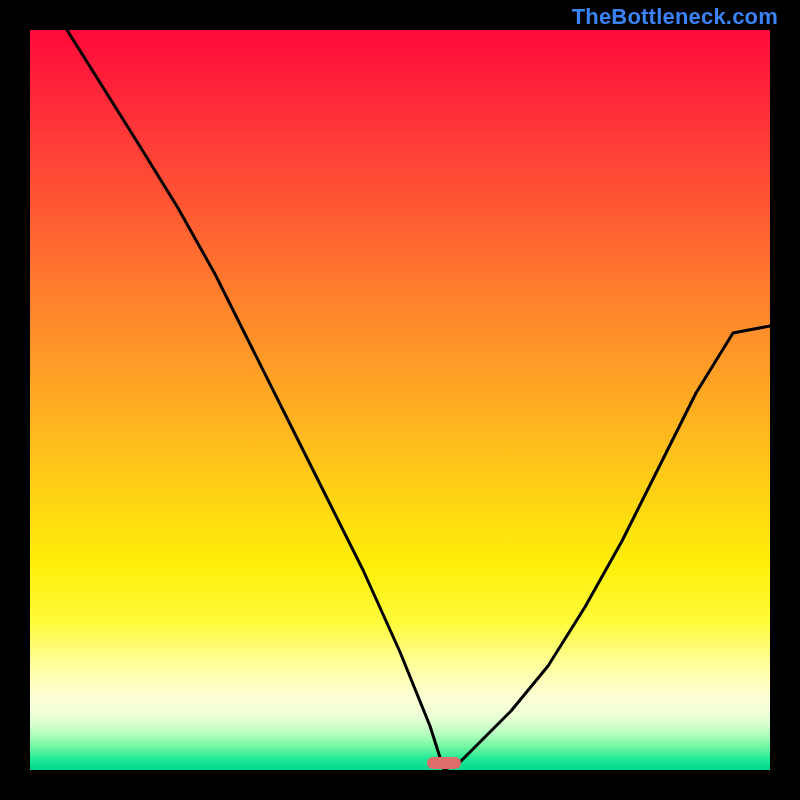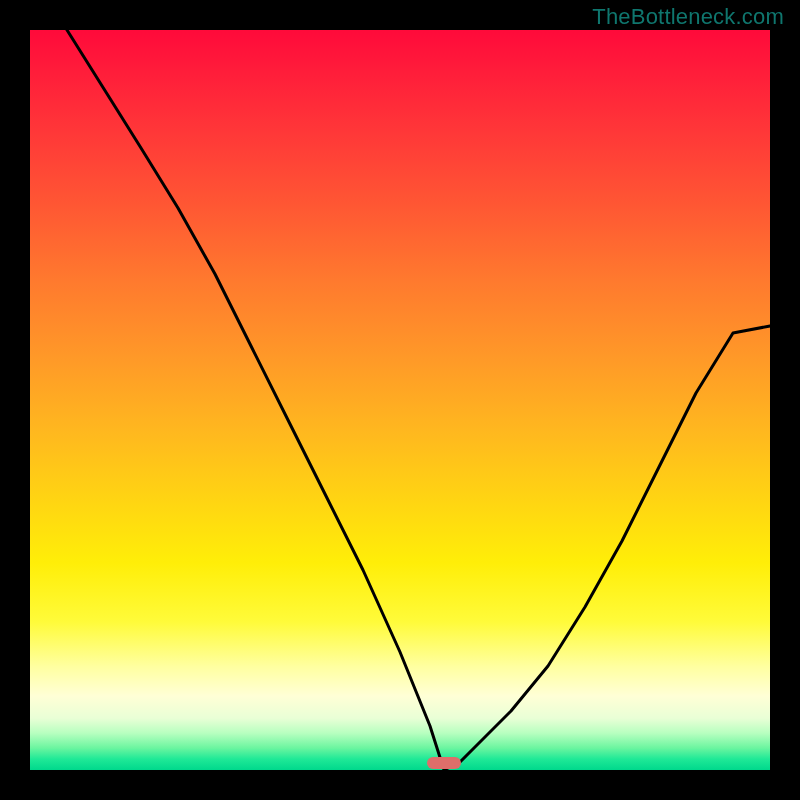--- a/index.html
+++ b/index.html
@@ -43,24 +43,24 @@
       #e9ffd6 93%,
       #b8ffc0 95%,
       #6cf5a0 97%,
       #20e997 98.5%,
       #00d88c 100%
     );
   }
   .attribution {
     position: absolute;
     top: 4px;
-    right: 16px;
-    color: #0f766e;
+    right: 22px;
+    color: #3b82f6;
     font-size: 22px;
-    font-weight: 400;
+    font-weight: 700;
     letter-spacing: 0.2px;
   }
   svg.curve {
     position: absolute;
     top: 0;
     left: 0;
     width: 740px;
     height: 740px;
     overflow: visible;
   }

